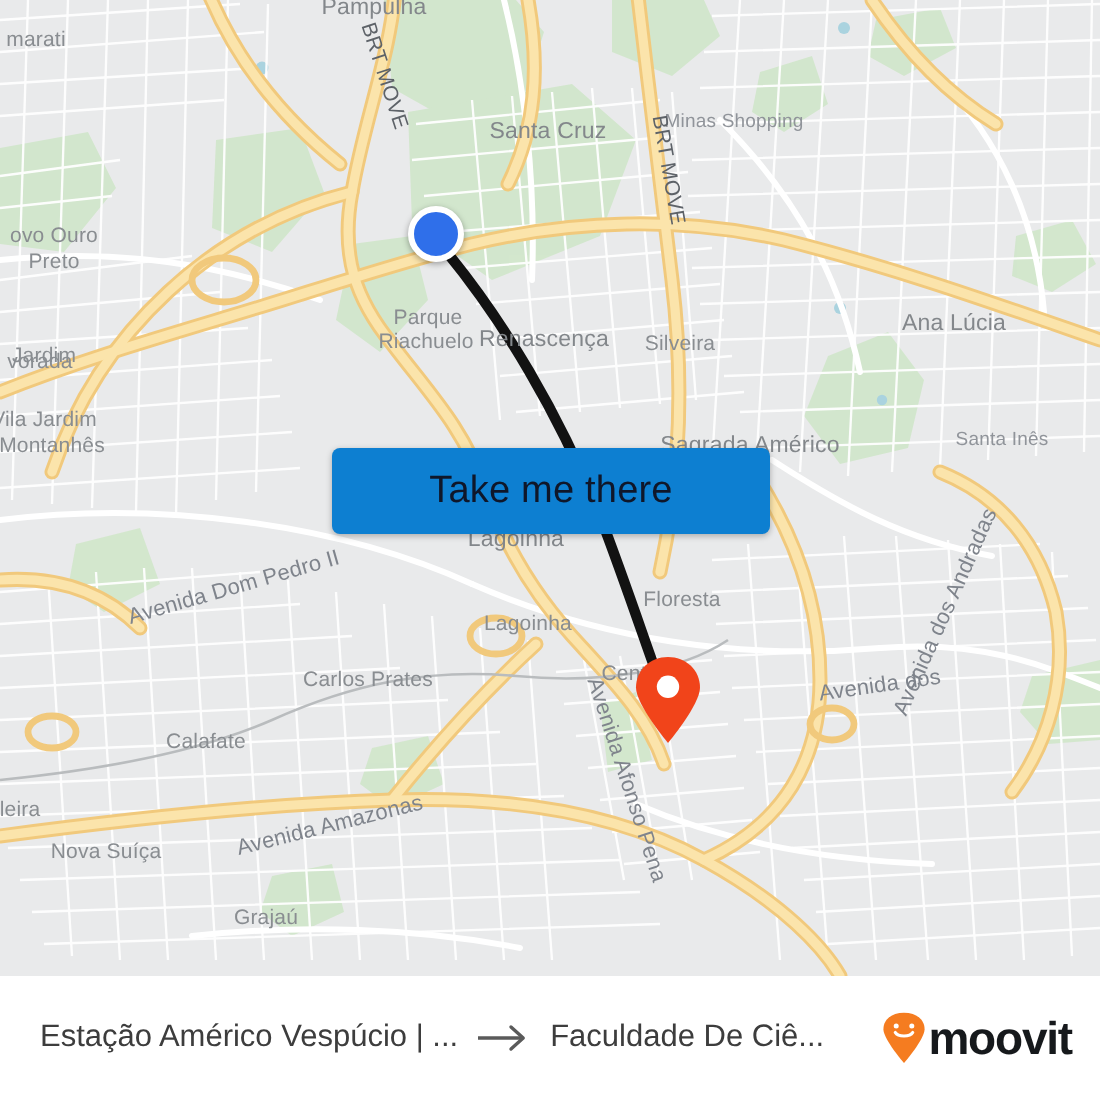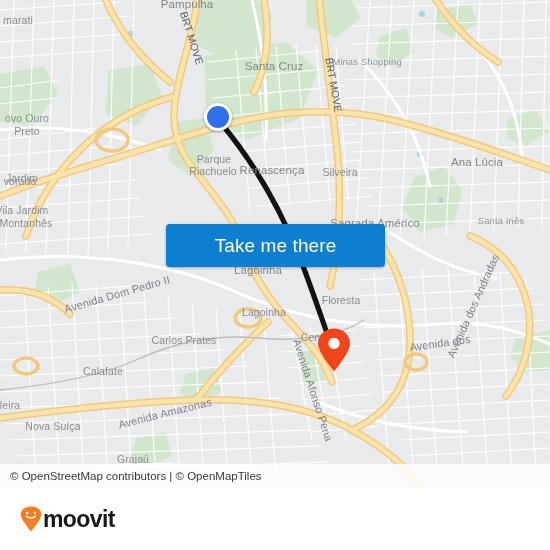--- a/index.html
+++ b/index.html
@@ -57,21 +57,21 @@
     margin-left: -17px; margin-top: -44px;
   }
 
   
   #take-me-there {
     position: absolute;
     left: 166px; top: 224px;
     width: 219px; height: 43px;
     background: #0d7fd1;
     border: none; border-radius: 4px;
-    color: #fef9c3;
+    color: #0f172a;
     font-family: "Liberation Sans", sans-serif;
     font-size: 19px;
     letter-spacing: .1px;
     cursor: pointer;
     box-shadow: 0 1px 3px rgba(0,0,0,.28);
   }
 
   
   #attribution {
     position: absolute;
@@ -274,25 +274,34 @@
     <div id="origin-marker" title=""></div>
 
     <svg id="dest-pin" viewBox="0 0 34 44">
       <path d="M17 43.5 C17 43.5 33 24.5 33 15.8 C33 6.9 25.8 0.5 17 0.5
                C8.2 0.5 1 6.9 1 15.8 C1 24.5 17 43.5 17 43.5 Z" fill="#f1441a"></path>
       <circle cx="17" cy="15.4" r="5.6" fill="#ffffff"></circle>
     </svg>
 
     <button id="take-me-there">Take me there</button>
 
-    <div id="attribution">© OpenStreetMap contributors | © OpenMapTiles</div>
   </div>
 
   <div id="footer">
 
+    <div id="route-summary">
+      <span class="endpoint">Estação Américo Vespúcio | ...</span>
+
+      <svg id="arrow-icon" width="26" height="14" viewBox="0 0 26 14">
+        <path d="M0 7 H22" stroke="#5a5a5a" stroke-width="1.7"></path>
+        <path d="M16.5 1.5 L22.6 7 L16.5 12.5" fill="none" stroke="#5a5a5a" stroke-width="1.7" stroke-linecap="round" stroke-linejoin="round"></path>
+      </svg>
+
+      <span class="endpoint">Faculdade De Ciê...</span>
+    </div>
 
     <div id="moovit-logo">
       <svg width="22" height="26" viewBox="0 0 22 26">
         <path d="M11 25.5 C11 25.5 21.3 13.6 21.3 8.6 C21.3 3.4 16.7 0.4 11 0.4
                  C5.3 0.4 0.7 3.4 0.7 8.6 C0.7 13.6 11 25.5 11 25.5 Z" fill="#f57c20"></path>
         <circle cx="7.1" cy="7" r="1.25" fill="#ffffff"></circle>
         <circle cx="14.9" cy="7" r="1.25" fill="#ffffff"></circle>
         <path d="M6.6 10.2 C8.1 12.6 13.9 12.6 15.4 10.2" fill="none" stroke="#ffffff" stroke-width="1.5" stroke-linecap="round"></path>
       </svg>
       <span id="moovit-wordmark">moovit</span>

